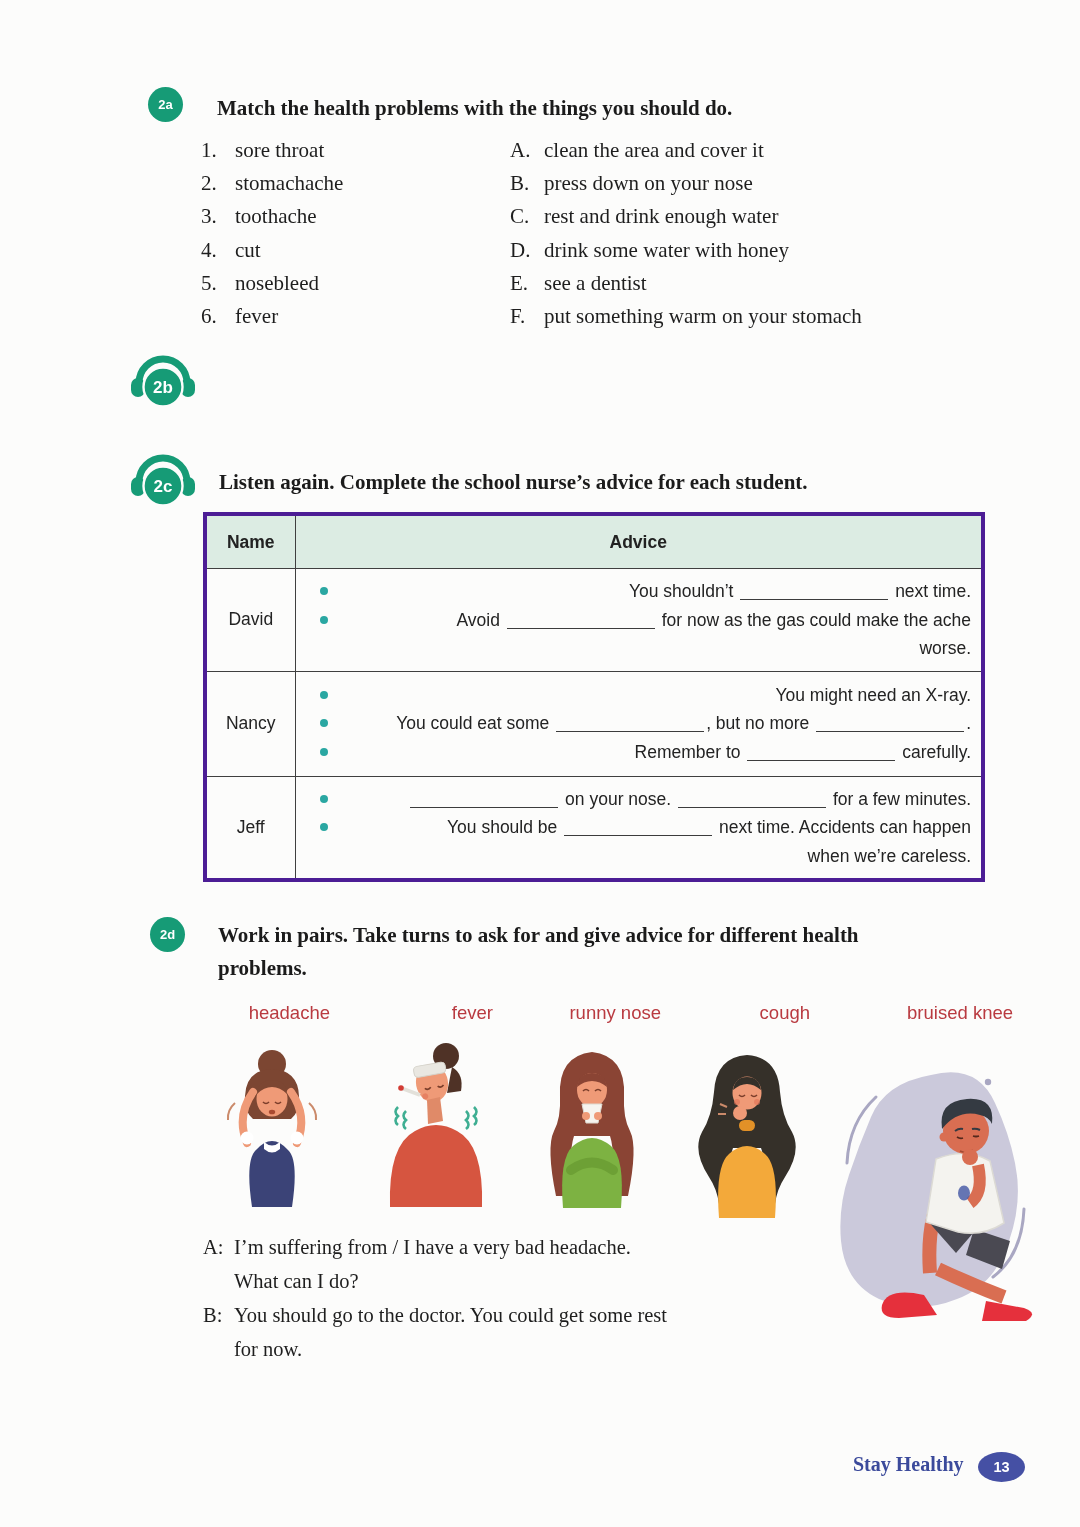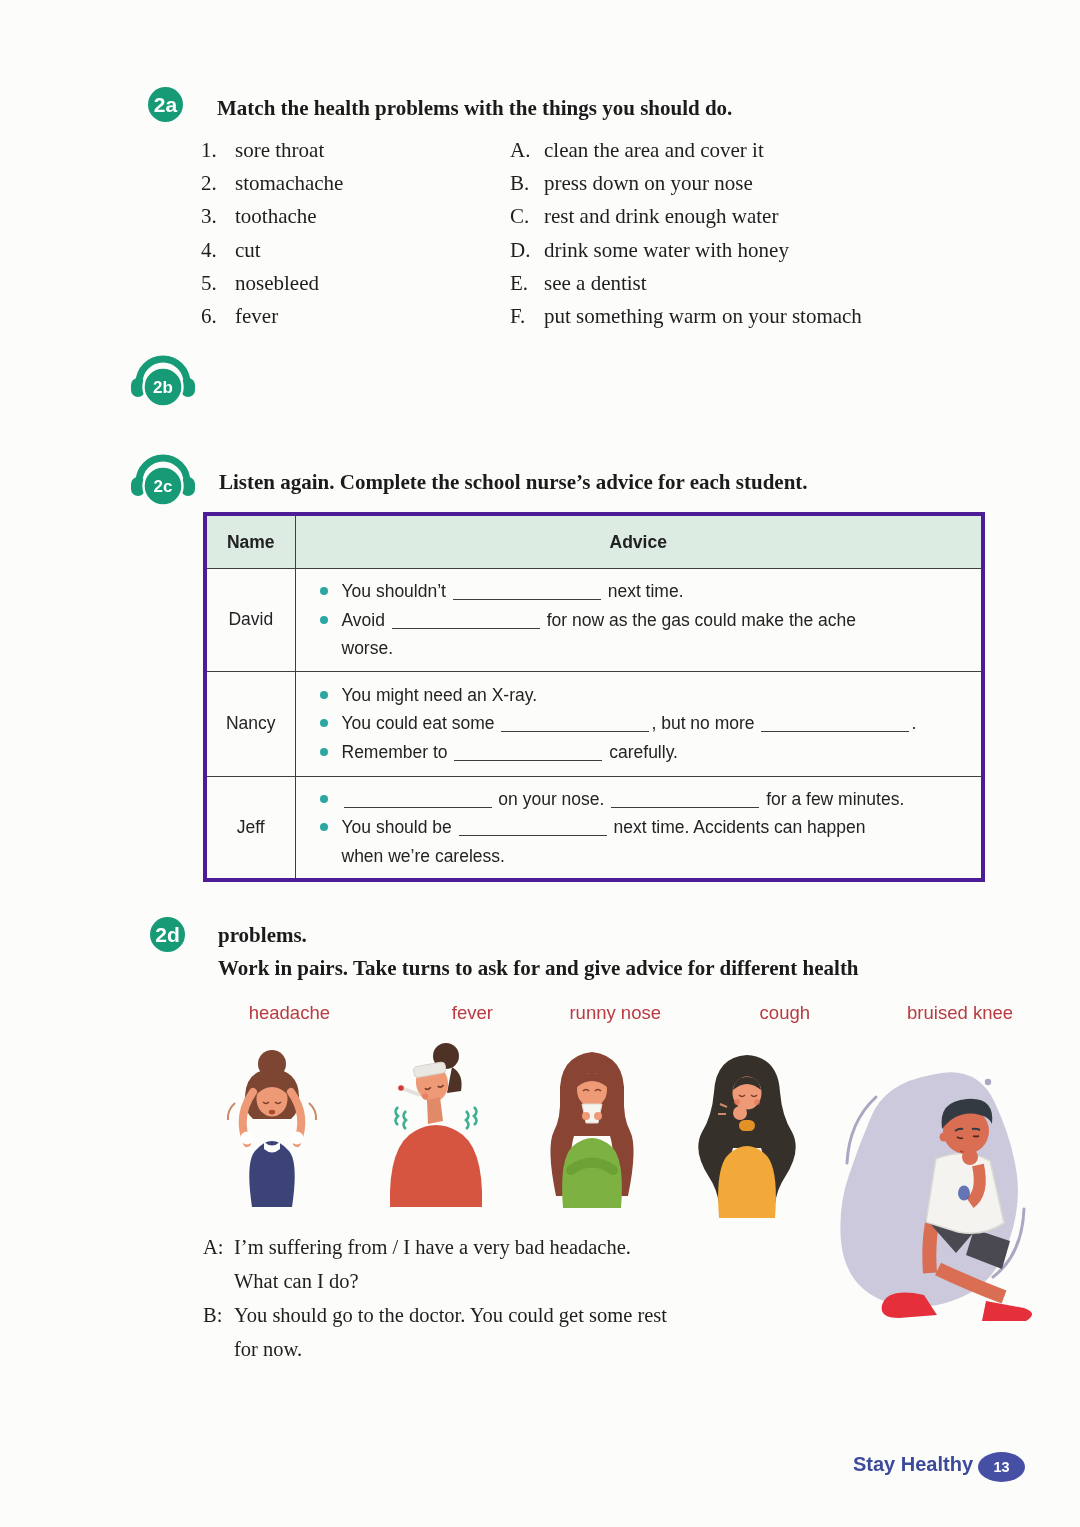--- a/index.html
+++ b/index.html
@@ -2,52 +2,52 @@
 <html><head>
 <meta charset="utf-8">
 <style>
   html,body{margin:0;padding:0;background:#e9e9e7;}
   .page{position:relative;width:1080px;height:1527px;background:#fcfcfb;overflow:hidden;
         font-family:"Liberation Serif","DejaVu Serif",serif;color:#1e1e1e;}
   .abs{position:absolute;}
 
   
   .badge{width:35px;height:35px;border-radius:50%;background:#169b76;color:#fff;
-         font-family:"Liberation Sans","DejaVu Sans",sans-serif;font-weight:700;font-size:21px;
+         font-family:"Liberation Sans","DejaVu Sans",sans-serif;font-weight:700;font-size:13px;
          display:flex;align-items:center;justify-content:center;}
   .sec-title{font-weight:700;font-size:21px;line-height:32px;color:#1b1b1b;margin-left:16px;}
 
   
   .m-row{display:flex;height:33.2px;align-items:center;font-size:21px;}
   .m-no{width:34px;}
   .m-label{white-space:nowrap;}
 
   
   table.advice{border-collapse:collapse;width:782px;table-layout:fixed;
       font-family:"Liberation Sans","DejaVu Sans",sans-serif;font-size:17.5px;color:#232323;}
   table.advice td,table.advice th{border:1.6px solid #3f3f3f;}
   table.advice{border:4px solid #4c1d95;}
   th.hdr{background:#dcece3;height:50px;font-size:17.5px;font-weight:700;color:#222;text-align:center;}
   td.name-cell{text-align:center;vertical-align:middle;width:90px;}
   td.advice-cell{vertical-align:middle;padding:8px 10px 8px 18px;}
-  .bullet-line{position:relative;padding-left:28px;line-height:28.5px;}
+  .bullet-line{position:relative;padding-left:28px;line-height:28.5px;text-align:right;}
   .dot{position:absolute;left:6px;top:10px;width:8px;height:8px;border-radius:50%;background:#2aa7a2;}
   .blank{display:inline-block;width:148px;border-bottom:1.7px solid #3c3c3c;height:1em;
          vertical-align:baseline;transform:translateY(3px);margin:0 2px;}
 
   
   .fig-label{position:absolute;top:1002px;text-align:right;color:#b93a40;
       font-family:"Liberation Sans","DejaVu Sans",sans-serif;font-size:18.5px;}
 
   
   .d-row{display:flex;font-size:20.5px;line-height:34px;}
   .d-pre{width:31px;}
 
   
-  .footer-title{font-family:Liberation Sans, sans-serif;font-weight:700;
+  .footer-title{font-family:Liberation Serif, serif;font-weight:700;
       font-size:20px;color:#3b4a9b;}
   .page-badge{width:47px;height:30px;border-radius:50%;background:#4550a4;color:#fff;
       font-family:"Liberation Sans","DejaVu Sans",sans-serif;font-weight:700;font-size:14.5px;
       display:flex;align-items:center;justify-content:center;}
 </style>
 </head>
 <body>
 
 <div class="page">
 
@@ -160,22 +160,22 @@
           <td class="advice-cell">
             <div class="bullet-line"><span class="dot"></span><span class="blank"></span><span> on your nose. </span><span class="blank"></span><span> for a few minutes.</span></div>
             <div class="bullet-line"><span class="dot"></span><span>You should be </span><span class="blank"></span><span> next time. Accidents can happen</span><br><span>when we’re careless.</span></div>
           </td>
         </tr>
       </tbody>
   </table>
 
   <div class="abs badge" style="left:150px;top:917px;">2d</div>
   <div class="abs sec-title" style="left:202px;top:919px;width:820px;line-height:33px;">
+    <div>Work in pairs. Take turns to ask for and give advice for different health</div>
     <div>problems.</div>
-    <div>Work in pairs. Take turns to ask for and give advice for different health</div>
   </div>
 
   <span class="fig-label" style="left:200px;width:130px;">headache</span>
   <span class="fig-label" style="left:363px;width:130px;">fever</span>
   <span class="fig-label" style="left:527px;width:134px;">runny nose</span>
   <span class="fig-label" style="left:680px;width:130px;">cough</span>
   <span class="fig-label" style="left:843px;width:170px;">bruised knee</span>
 
   <svg class="abs" style="left:222px;top:1047px;" width="100" height="160" viewBox="0 0 100 160">
     <path d="M13 56 q-8 7 -7 17" fill="none" stroke="#cb8a6a" stroke-width="2"></path>

